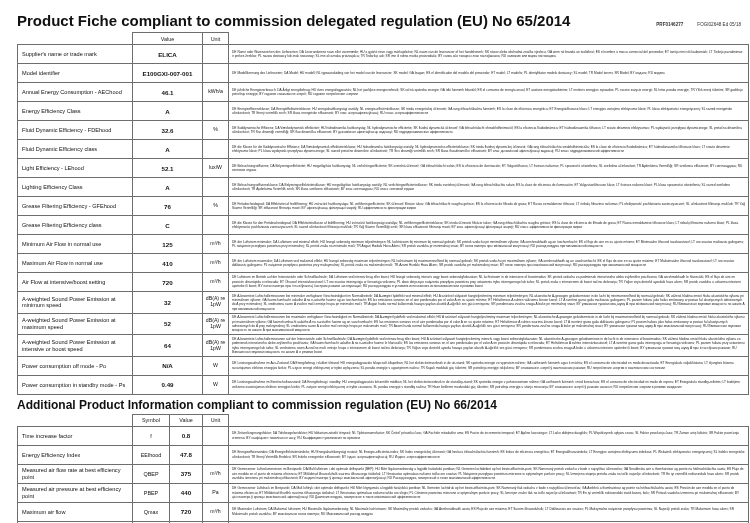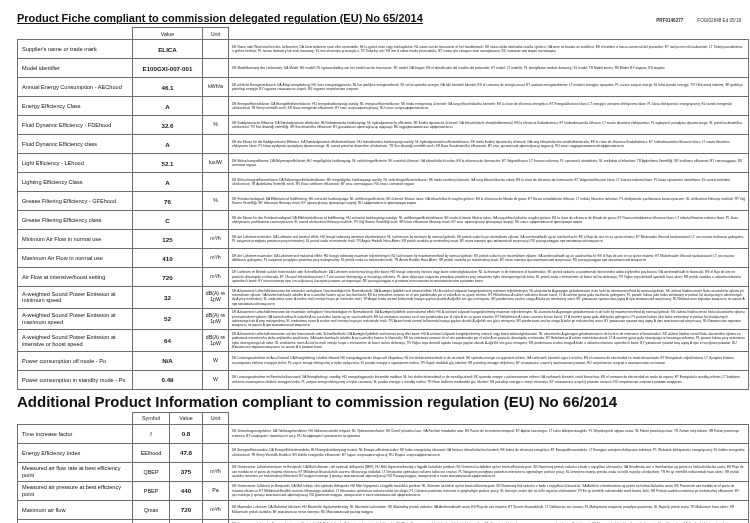--- a/index.html
+++ b/index.html
@@ -2,39 +2,39 @@
 <html><head>
 <meta charset="utf-8">
 <style>
   html,body { margin:0; padding:0; background:#ffffff; }
   body { width:750px; height:523px; overflow:hidden;
          font-family:"Liberation Sans", sans-serif; color:#111; }
   .page { position:relative; padding:6px 2px 0 17px; }
 
   .header-row { display:flex; justify-content:space-between; align-items:baseline;
                 margin:6px 3px 3px 0; }
-  .doc-title { font-size:11px; font-weight:bold; letter-spacing:0;text-decoration:underline; }
+  .doc-title { font-size:15px; font-weight:bold; letter-spacing:0; }
   .doc-refs { display:flex; gap:14px; font-size:4.6px; color:#333; padding-right:4px; }
   .doc-refs .ref1 { font-weight:bold; }
 
   table { border-collapse:collapse; table-layout:fixed; width:731px; }
   td, th { border:0.8px solid #6e6e6e; vertical-align:middle; overflow:hidden; }
   th.empty, td.empty { border:none; background:transparent; }
 
   th { font-weight:normal; font-size:5.4px; color:#222; text-align:center; padding:1px 0; height:9px; }
 
   td.c-label { font-size:5.6px; line-height:1.18; padding:1.5px 4px; color:#111; }
   td.c-value { font-size:6.2px; font-weight:bold; text-align:center; padding:1px 2px; }
   td.c-symbol{ font-size:5.4px; text-align:center; padding:1px 1px; }
   td.c-unit  { font-size:5.2px; text-align:center; padding:1px 1px; line-height:1.15; }
   td.c-desc  { font-size:3.2px; line-height:1.38; padding:1.5px 3px; color:#1c1c1c;
                text-align:left; word-spacing:0.1px; }
   tbody td { height:15px; }
 
-  .section2-title { font-size:15px; font-weight:bold; margin:3px 0 2px 0; }
+  .section2-title { font-size:12px; font-weight:bold; margin:3px 0 2px 0; }
 
   
   .t1 .w-label{width:115px} .t1 .w-value{width:70px} .t1 .w-unit{width:26px} .t1 .w-desc{width:520px}
   
   .t2 .w-label{width:115px} .t2 .w-symbol{width:37px} .t2 .w-value{width:33px}
   .t2 .w-unit{width:26px} .t2 .w-desc{width:520px}
 </style>
 </head>
 <body>
 

